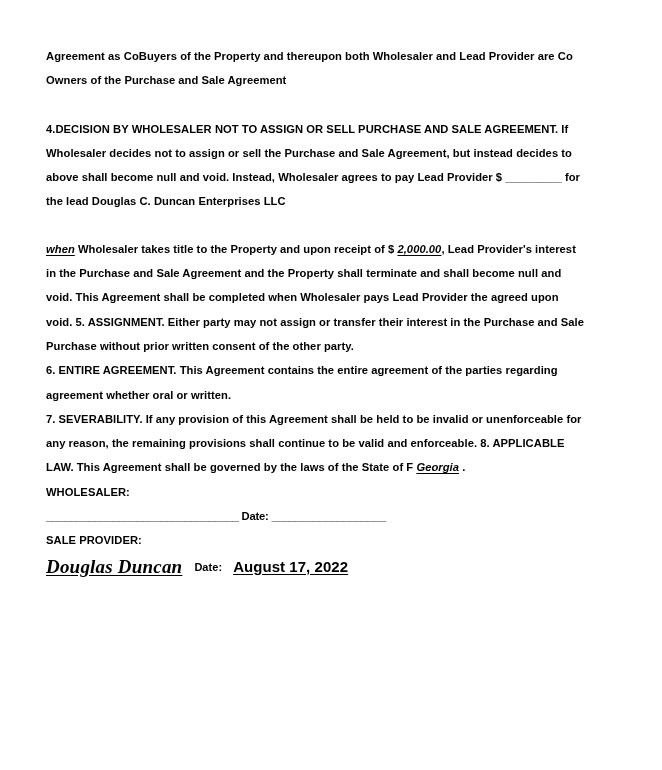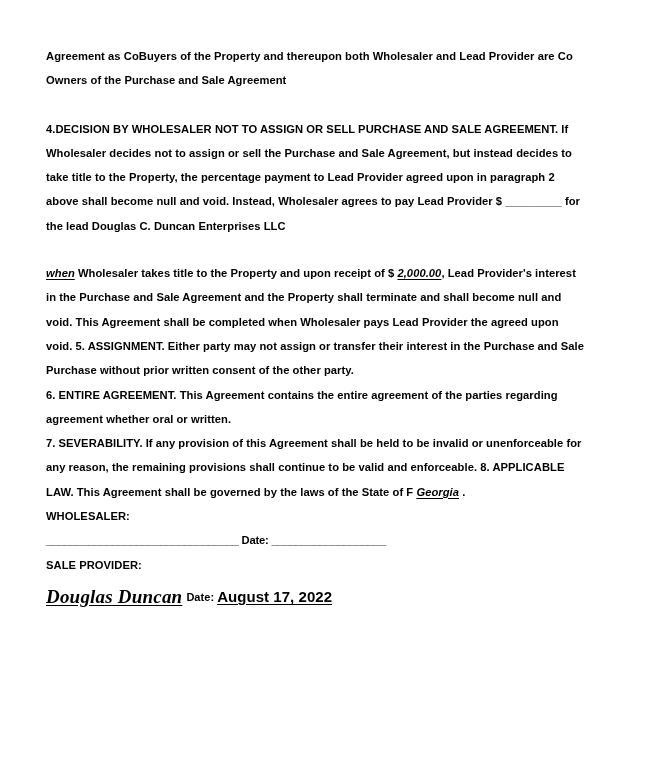--- a/index.html
+++ b/index.html
@@ -41,24 +41,24 @@
   }
   .u {
     text-decoration: underline;
     text-underline-offset: 1.5px;
     font-style: italic;
   }
   .sig-line {
     letter-spacing: -0.2px;
   }
   .sig-block {
-    margin-top: 8px;
+    margin-top: 2px;
     display: flex;
     align-items: flex-start;
-    gap: 0;
+    gap: 8px;
   }
   .signature {
     font-family: "Liberation Serif", serif;
     font-style: italic;
     font-weight: bold;
     font-size: 19px;
     text-decoration: underline;
     text-underline-offset: 2px;
     letter-spacing: 0.2px;
     padding-right: 4px;
@@ -87,21 +87,20 @@
     <div class="tight-block">
       <p class="para bold">Agreement as CoBuyers of the Property and thereupon both Wholesaler and Lead Provider are Co</p>
       <p class="para bold">Owners of the Purchase and Sale Agreement</p>
     </div>
 
     <div class="spacer-lg"></div>
 
     <div class="tight-block">
       <p class="para bold">4.DECISION BY WHOLESALER NOT TO ASSIGN OR SELL PURCHASE AND SALE AGREEMENT. If</p>
       <p class="para bold">Wholesaler decides not to assign or sell the Purchase and Sale Agreement, but instead decides to</p>
-      <p class="para bold">take title to the Property, the percentage payment to Lead Provider agreed upon in paragraph 2</p>
       <p class="para bold">above shall become null and void. Instead, Wholesaler agrees to pay Lead Provider $ _________ for</p>
       <p class="para bold">the lead Douglas C. Duncan Enterprises LLC</p>
     </div>
 
     <div class="spacer-md"></div>
 
     <div class="tight-block">
       <p class="para bold"><span class="u">when</span><span> Wholesaler takes title to the Property and upon receipt of $ </span><span class="u">2,000.00</span><span>, Lead Provider's interest</span></p>
       <p class="para bold">in the Purchase and Sale Agreement and the Property shall terminate and shall become null and</p>
       <p class="para bold">void. This Agreement shall be completed when Wholesaler pays Lead Provider the agreed upon</p>

